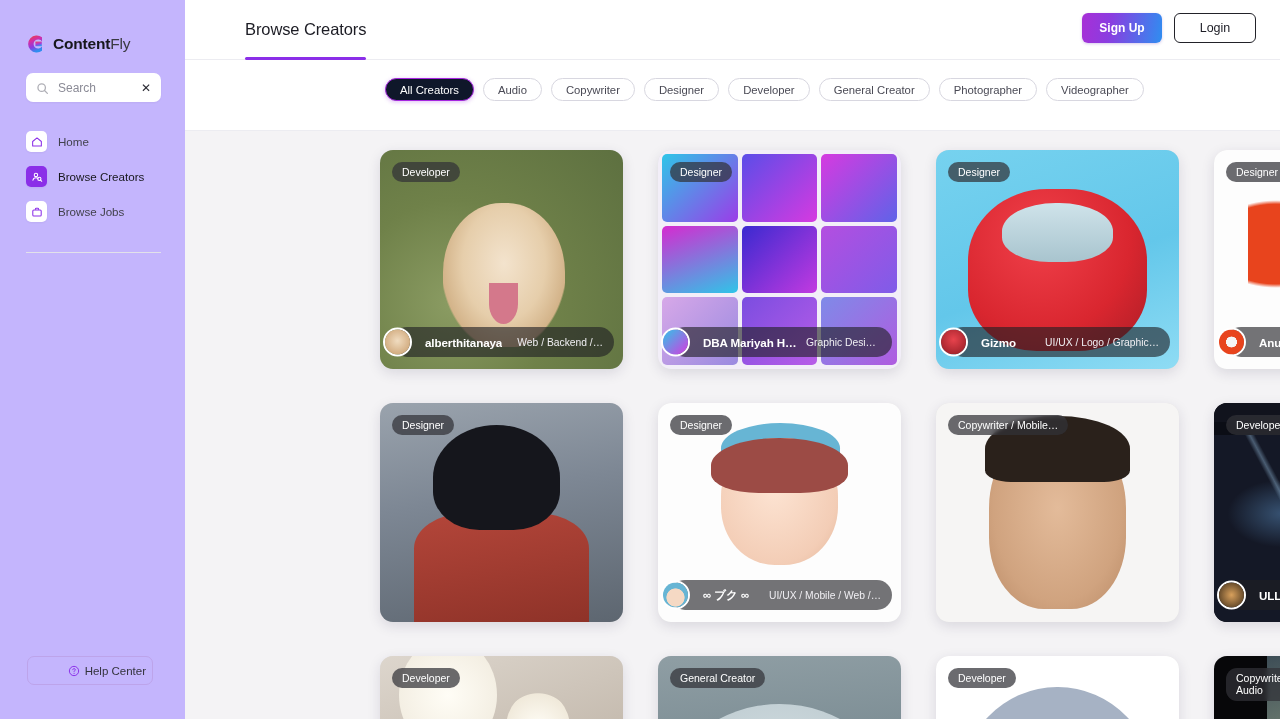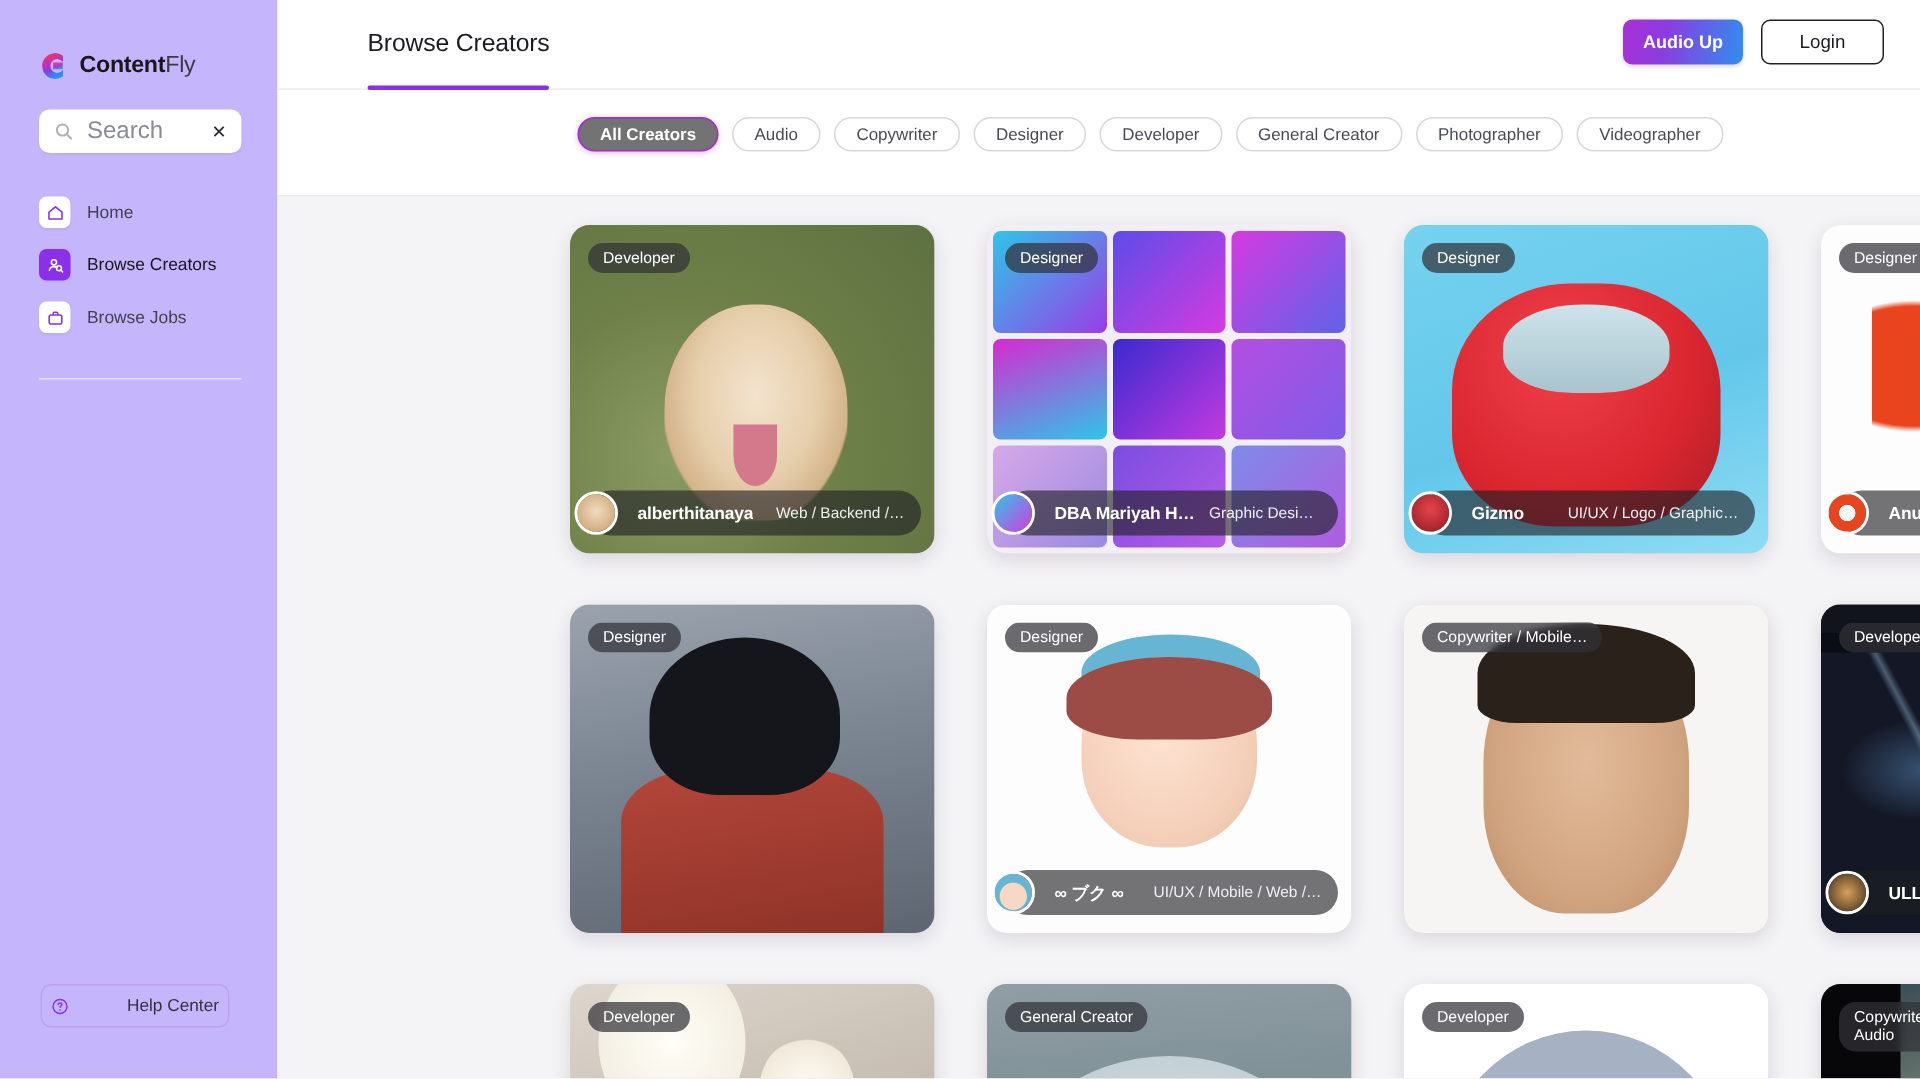--- a/index.html
+++ b/index.html
@@ -41,21 +41,21 @@
     background: #ffffff;
     border-radius: 7px;
     display: flex; align-items: center;
     padding: 0 9px 0 10px;
     box-shadow: 0 1px 2px rgba(30,25,60,0.05);
   }
   .search-icon { width: 13px; height: 13px; flex: none; opacity: .55; }
   .search-input {
     border: none; outline: none; background: transparent;
     font-family: "Liberation Sans", sans-serif;
-    font-size: 16px; color: #6c6c78;
+    font-size: 12px; color: #6c6c78;
     flex: 1; padding: 0 0 0 9px; min-width: 0;
   }
   .search-input::placeholder { color: #8b8b96; }
   .search-clear {
     font-size: 12px; color: #2a2a33; cursor: pointer;
     line-height: 1; padding: 2px 1px; flex: none;
   }
 
   .nav { margin-top: 22px; display: flex; flex-direction: column; }
   .nav-item {
@@ -76,21 +76,21 @@
 
   .side-divider {
     margin: 23px 24px 0 26px; height: 1px; background: #e2e1ea;
   }
 
   .help-btn {
     position: absolute; left: 27px; bottom: 34px;
     width: 126px; height: 29px;
     border: 1px solid #bda4ea; border-radius: 7px;
     background: transparent;
-    display: flex; align-items: center; justify-content: space-between; gap: 5px;
+    display: flex; align-items: center; justify-content: flex-end; gap: 5px;
     cursor: pointer;
     font-family: "Liberation Sans", sans-serif;
   }
   .help-btn .q { width: 12px; height: 12px; flex:none; }
   .help-btn span { font-size: 11.5px; color: #33333c; }
 
   
   .main {
     flex: 1; height: 719px; position: relative;
     background: #f4f3f5;
@@ -138,21 +138,21 @@
     display: flex; align-items: center; gap: 9px;
   }
   .pill {
     height: 23px; border-radius: 12px; border: 1px solid #d8d7e0;
     background: #fff; color: #4a4a55; font-size: 11.3px;
     display: flex; align-items: center; justify-content: center;
     padding: 0 14px; cursor: pointer; white-space: nowrap;
     font-family: "Liberation Sans", sans-serif;
   }
   .pill.active {
-    background: #737373; border-color: #a626e0; color: #fff; font-weight: 700;
+    background: #0f172a; border-color: #a626e0; color: #fff; font-weight: 400;
     box-shadow: 0 1px 4px rgba(150,35,220,.3);
   }
 
   
   .grid-scroll {
     flex: 1; overflow: hidden; position: relative;
     background: #f4f3f5;
     padding: 19px 0 0 0;
   }
   .grid {
@@ -415,21 +415,21 @@
   <section class="main">
 
     <div class="topbar">
       <div class="tabs-row">
         <div class="tab active">
           <span class="tab-label">Browse Creators</span>
         </div>
       </div>
 
       <div class="auth">
-        <button class="btn-signup">Audio Up</button>
+        <button class="btn-signup">Sign Up</button>
         <button class="btn-login">Login</button>
       </div>
 
       <div class="pills">
         <div class="pill active">All Creators</div>
         <div class="pill">Audio</div>
         <div class="pill">Copywriter</div>
         <div class="pill">Designer</div>
         <div class="pill">Developer</div>
         <div class="pill">General Creator</div>

